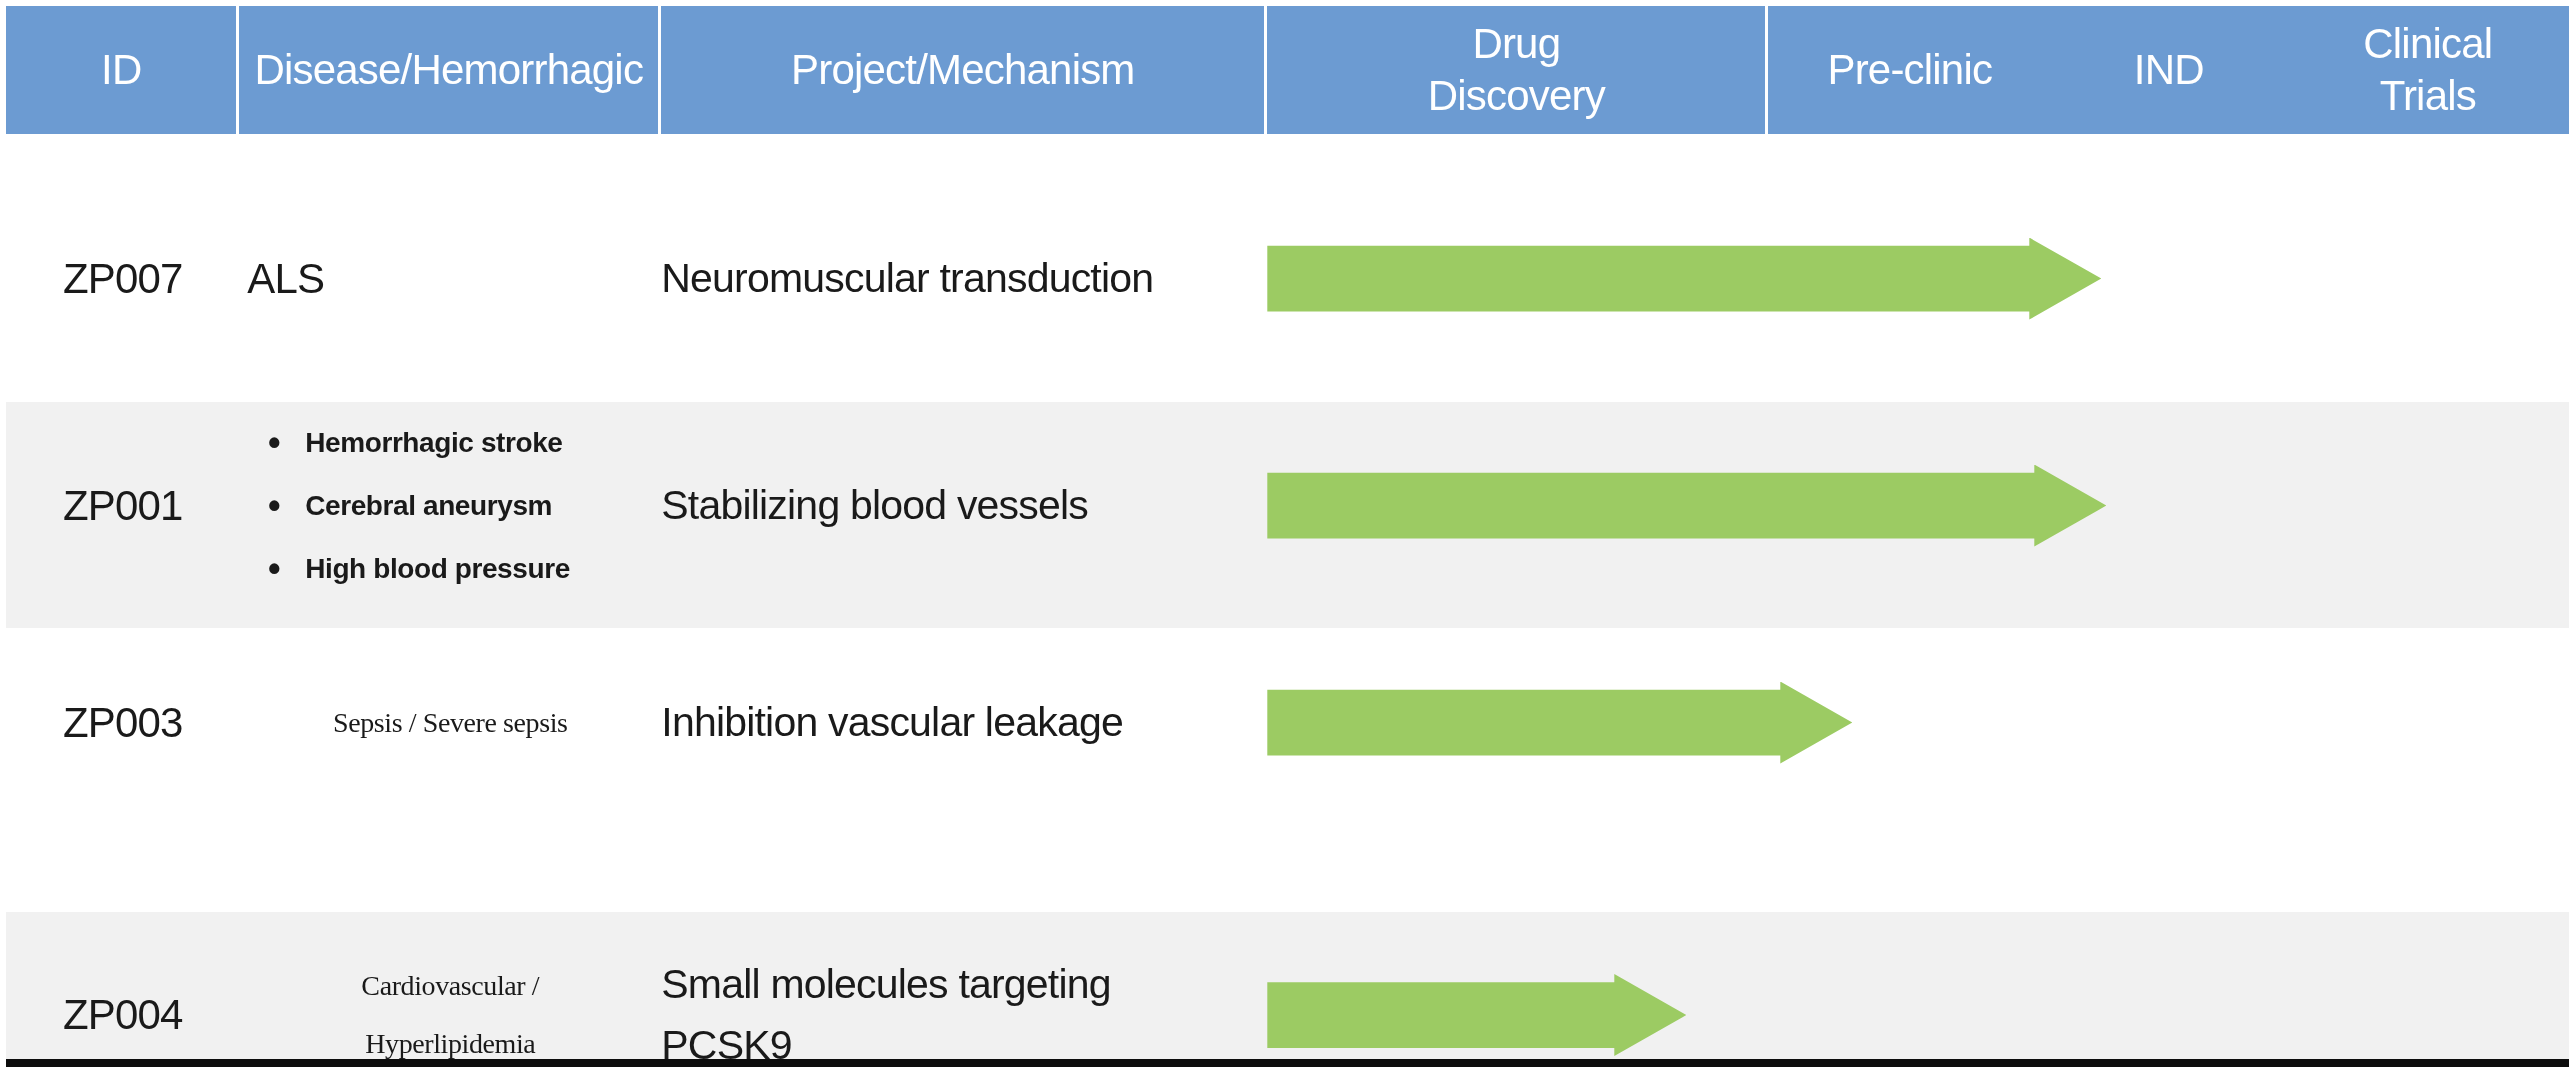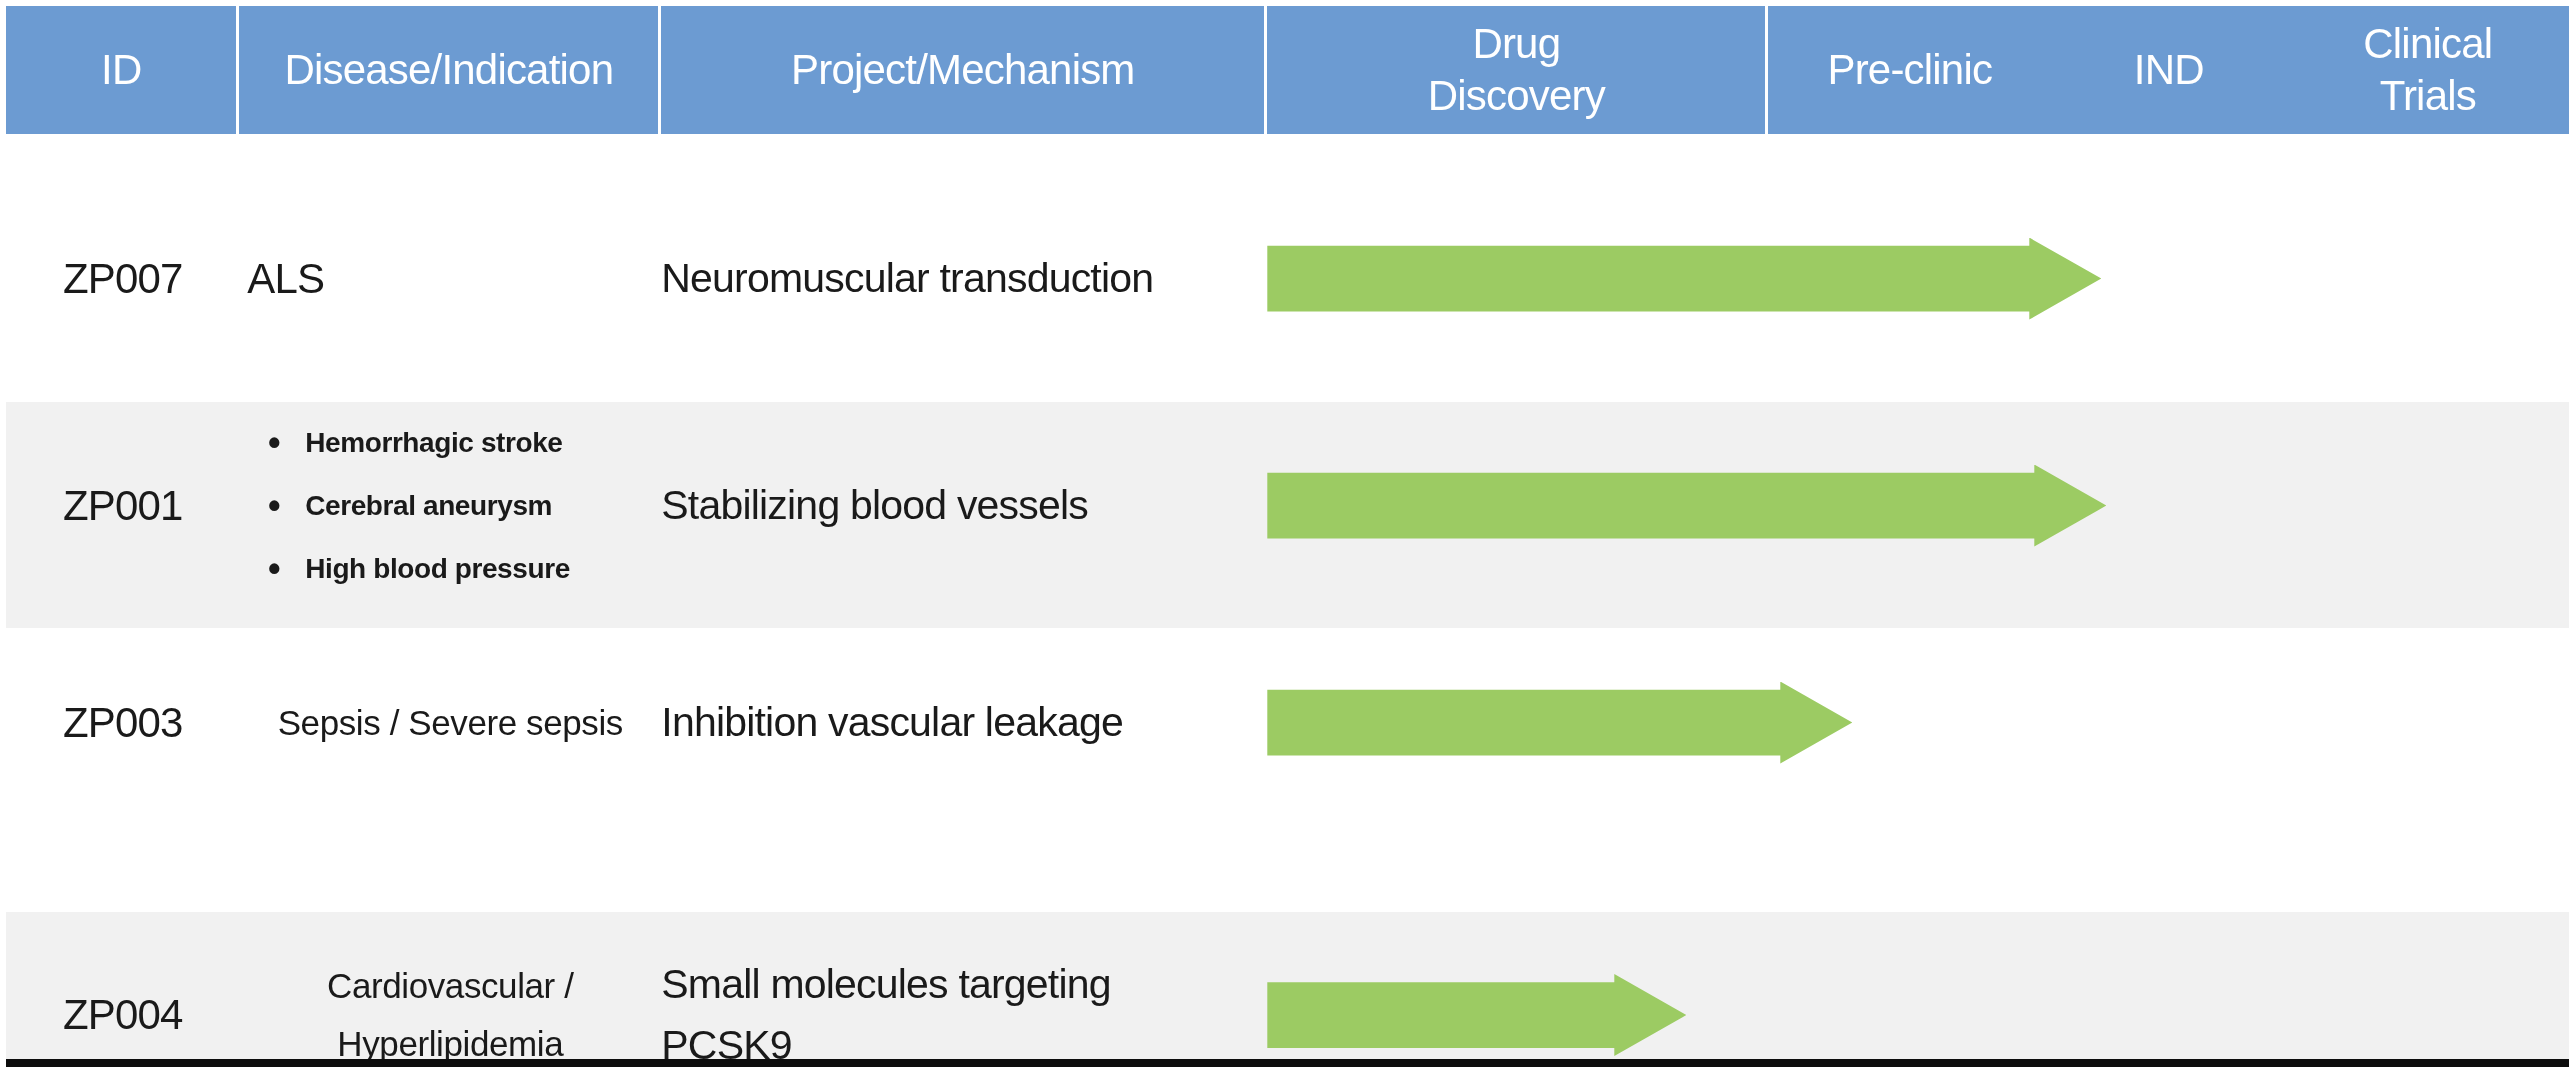--- a/index.html
+++ b/index.html
@@ -75,21 +75,21 @@
   .cell.disease { width: 422px; }
   .cell.project { width: 606px; }
   .cell.track   { flex: 1; }
 
   .id-text {
     font-size: 42px; font-weight: 500; letter-spacing: -0.8px;
   }
   .disease-left   { justify-content: flex-start; padding-left: 7.9px; }
   .disease-center { justify-content: center; text-align: center; }
   .disease-text-lg { font-size: 42px; font-weight: 500; letter-spacing: -0.8px; }
-  .disease-text-sm { font-size: 35px; font-weight: 500; letter-spacing: -0.4px; line-height: 58px; }
+  .disease-text-sm { font-size: 28px; font-weight: 500; letter-spacing: -0.4px; line-height: 58px; font-family: Liberation Serif, serif; }
   .project-text {
     font-size: 41px; font-weight: 500; letter-spacing: -0.8px; line-height: 61px;
   }
 
   ul.bullets {
     margin: 16px; padding: 0; list-style: none;
     font-size: 28px; font-weight: 700; letter-spacing: -0.4px;
   }
   ul.bullets li {
     position: relative;
@@ -130,21 +130,21 @@
 </head>
 <body>
 
 <div class="stage">
 
   <div class="header">
     <div class="hcell c-id hdiv">
       <span>ID</span>
     </div>
     <div class="hcell c-disease hdiv">
-      <span>Disease/Indication</span>
+      <span>Disease/Hemorrhagic</span>
     </div>
     <div class="hcell c-project hdiv">
       <span>Project/Mechanism</span>
     </div>
     <div class="hcell c-drug hdiv">
       <span>Drug</span>
       <span>Discovery</span>
     </div>
     <div class="hcell c-phases">
       <div class="phase-slot">

